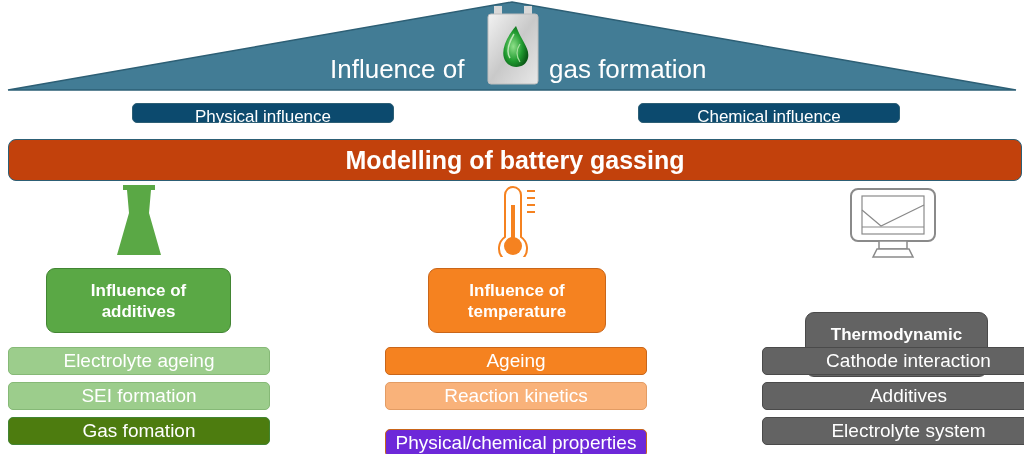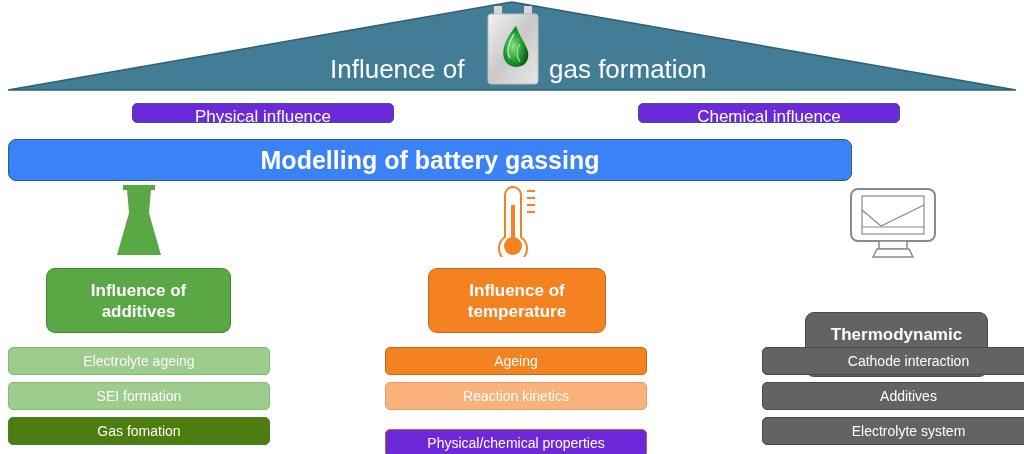--- a/index.html
+++ b/index.html
@@ -4,24 +4,24 @@
 <style>
   html, body { margin:0; padding:0; background:#ffffff; }
   body { width:1024px; height:454px; position:relative; overflow:hidden; font-family:"Liberation Sans", sans-serif; }
   .abs { position:absolute; }
   .roof { left:0; top:0; width:1024px; height:92px; }
   .roof-title { position:absolute; top:52px; height:34px; font-size:26px; color:#ffffff; line-height:34px; }
   .roof-left { left:330px; }
   .roof-right { left:549px; }
   .battery { position:absolute; left:486px; top:4px; width:54px; height:82px; }
   .pill { position:absolute; box-sizing:border-box; border-radius:5px; color:#fff; text-align:center; }
-  .sub { top:103px; height:20px; background:#6d28d9; border:1.5px solid #2d5f75; font-size:17px; line-height:25px; }
-  .main-bar { left:8px; top:139px; width:844px; height:42px; background:#3b82f6; border:1.5px solid #2d5f75; border-radius:8px; font-size:25px; font-weight:bold; line-height:40px; }
+  .sub { top:103px; height:20px; background:#0c4a6e; border:1.5px solid #2d5f75; font-size:17px; line-height:25px; }
+  .main-bar { left:8px; top:139px; width:1014px; height:42px; background:#c2410c; border:1.5px solid #2d5f75; border-radius:8px; font-size:25px; font-weight:bold; line-height:40px; }
   .head { top:268px; height:65px; border-radius:9px; font-size:17px; font-weight:bold; line-height:21px; display:flex; align-items:center; justify-content:center; }
-  .item { height:28px; font-size:14px; line-height:26px; }
+  .item { height:28px; font-size:19px; line-height:26px; }
   .col1 { left:8px; width:262px; }
   .col2 { left:385px; width:262px; }
   .col3 { left:762px; width:293px; }
 </style>
 </head>
 <body>
 
 <svg class="abs roof" viewBox="0 0 1024 92">
   <polygon points="8,90 512,2 1016,90" fill="#427c95" stroke="#2d5f75" stroke-width="1.5"></polygon>
 </svg>

